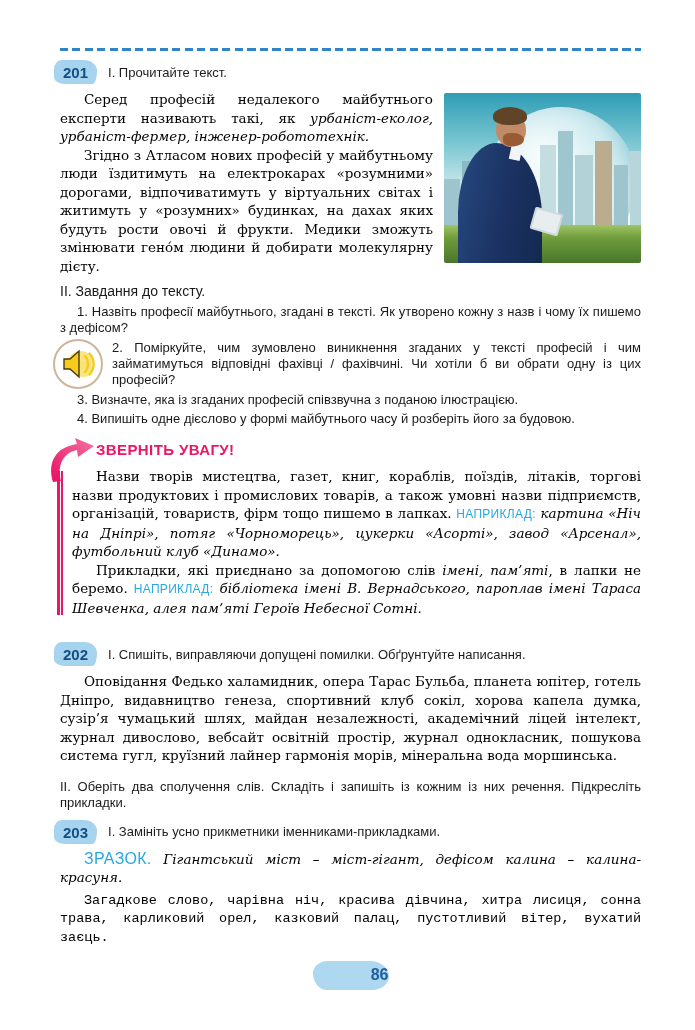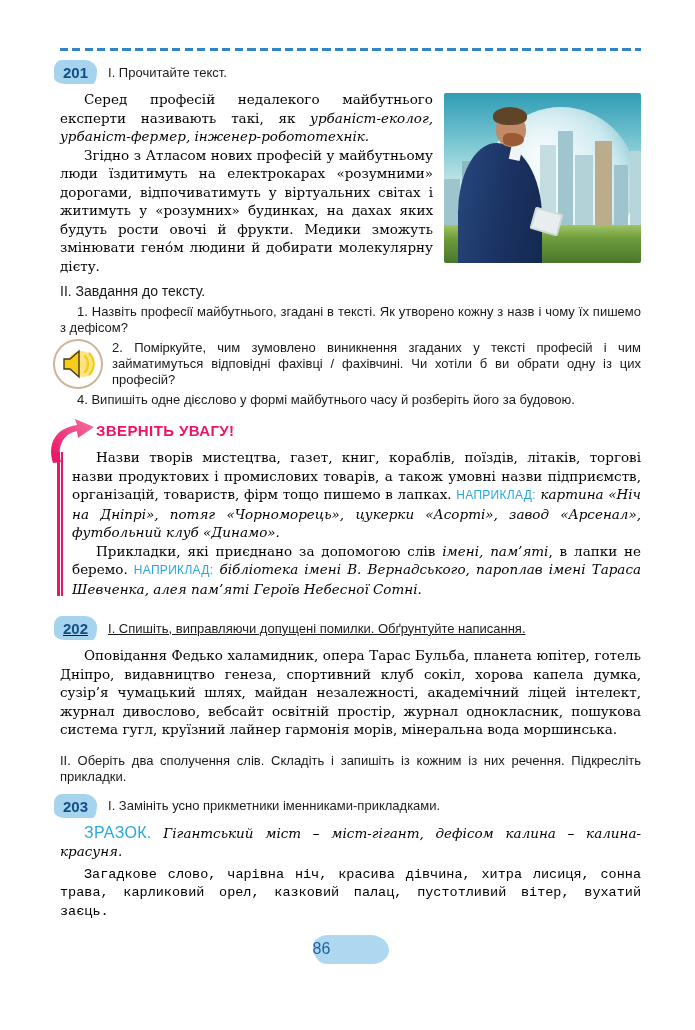--- a/index.html
+++ b/index.html
@@ -71,22 +71,22 @@
   .sticky { float:right; width:202px; margin:4px 0 6px 12px; padding:10px 12px 11px;
     background:#dfe9b6; border-radius:12px; position:relative; box-sizing:border-box; }
   .sticky::after { content:""; position:absolute; inset:-1px; border:3px dotted rgba(255,255,255,.95);
     border-radius:12px; pointer-events:none; }
   .sticky-line { font-size:13px; line-height:18px; color:#111; }
 
   .sample-para { margin:6px 0 4px; }
   .sample-para .exlabel { font-size:16px; }
 
   .pagenum {
-    width:76px; margin:14px auto 16px; text-align:left; background:#aed8f0; color:#1f5f9e;
-    font-size:16px; font-weight:normal; padding:5px 0 6px;
+    width:76px; margin:14px auto 16px; text-align:right; background:#aed8f0; color:#1f5f9e;
+    font-size:16px; font-weight:bold; padding:5px 0 6px;
     border-radius:18px 22px 20px 16px / 14px 18px 16px 20px;
   }
 </style>
 </head>
 <body>
 
 <div class="page">
   <div class="dashed-rule"></div>
 
   <div class="content">
@@ -128,40 +128,41 @@
         <svg width="36" height="36" viewBox="0 0 36 36">
           <ellipse cx="21" cy="14" rx="12" ry="9" fill="#f7e27a" opacity="0.9"></ellipse>
           <ellipse cx="23" cy="23" rx="10" ry="8" fill="#f7e27a" opacity="0.9"></ellipse>
           <path d="M4 13 h6 l9 -8 v26 l-9 -8 H4 z" fill="#f6cb1c" stroke="#4a3b10" stroke-width="1.4"></path>
           <path d="M25 10 C29 14 29 22 25 26" stroke="#f6cb1c" stroke-width="2.4" fill="none" stroke-linecap="round"></path>
           <path d="M29.5 7.5 C35 13 35 23 29.5 28.5" stroke="#f6cb1c" stroke-width="2.4" fill="none" stroke-linecap="round"></path>
         </svg>
       </div>
       <p class="task2-text just">2. Поміркуйте, чим зумовлено виникнення згаданих у тексті професій і чим займатимуться відповідні фахівці / фахівчині. Чи хотіли б ви обрати одну із цих професій?</p>
     </div>
+    <p class="task just">3. Визначте, яка із згаданих професій співзвучна з поданою ілюстрацією.</p>
     <p class="task just">4. Випишіть одне дієслово у формі майбутнього часу й розберіть його за будовою.</p>
 
     <div class="attention-head">
       <svg class="arrow-icon" width="50" height="46" viewBox="0 0 50 46">
         <defs>
           <linearGradient id="pg" x1="0" y1="1" x2="1" y2="0">
             <stop offset="0" stop-color="#e80f63"></stop>
             <stop offset="1" stop-color="#f473a0"></stop>
           </linearGradient>
         </defs>
         <path d="M7 45 C1 25 10 10 31 7 L29 1 L48 9 L32 20 L31 13 C17 16 11 28 15 44 Z" fill="url(#pg)"></path>
       </svg>
       <span class="attention-title">ЗВЕРНІТЬ УВАГУ!</span>
     </div>
     <div class="attention-body">
       <p class="serif just indent"><span>Назви творів мистецтва, газет, книг, кораблів, поїздів, літаків, торгові назви продуктових і промислових товарів, а також умовні назви підприємств, організацій, товариств, фірм тощо </span><b>пишемо в лапках. </b><span class="exlabel">НАПРИКЛАД:</span><span class="it"> картина «Ніч на Дніпрі», потяг «Чорноморець», цукерки «Асорті», завод «Арсенал», футбольний клуб «Динамо».</span></p>
       <p class="serif just indent"><span>Прикладки, які приєднано за допомогою слів </span><span class="it">імені, пам’яті</span><span>, </span><b>в лапки не беремо. </b><span class="exlabel">НАПРИКЛАД:</span><span class="it"> бібліотека імені В. Вернадського, пароплав імені Тараса Шевченка, алея пам’яті Героїв Небесної Сотні.</span></p>
     </div>
 
-    <div class="ex-header" style="margin-top:18px;text-decoration:underline;">
+    <div class="ex-header" style="margin-top:25px;">
       <span class="badge">202</span>
       <span class="instr">І. Спишіть, виправляючи допущені помилки. Обґрунтуйте написання.</span>
     </div>
     <div class="reading">
       <p class="serif just indent">Оповідання Федько халамидник, опера Тарас Бульба, планета юпітер, готель Дніпро, видавництво генеза, спортивний клуб сокіл, хорова капела думка, сузір’я чумацький шлях, майдан незалежності, академічний ліцей інтелект, журнал дивослово, вебсайт освітній простір, журнал однокласник, пошукова система гугл, круїзний лайнер гармонія морів, мінеральна вода моршинська.</p>
     </div>
     <p class="task just" style="text-indent:0; margin-top:14px;">ІІ. Оберіть два сполучення слів. Складіть і запишіть із кожним із них речення. Підкресліть прикладки.</p>
 
     <div class="ex-header" style="">
       <span class="badge">203</span>

